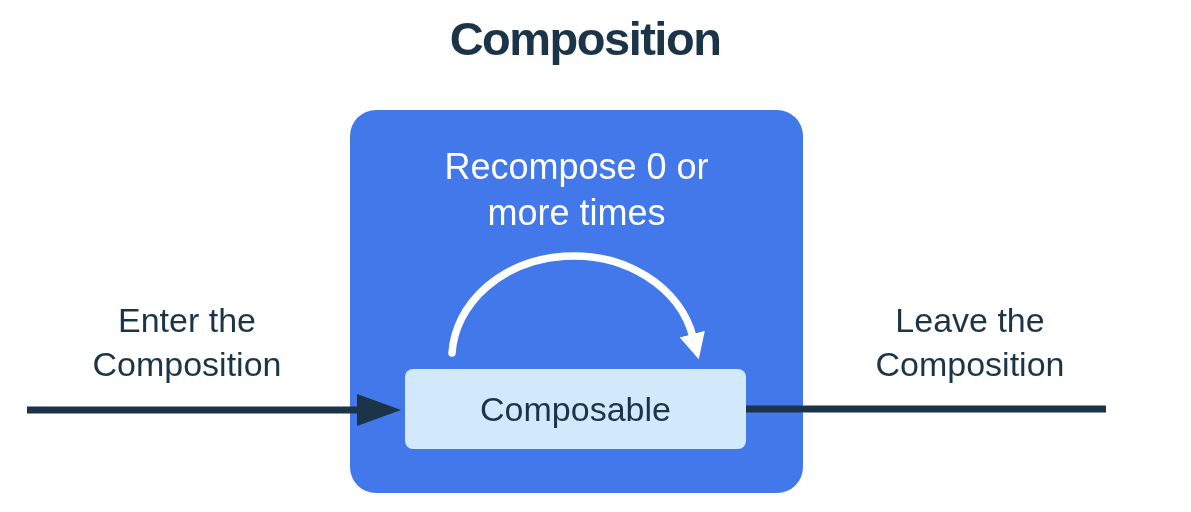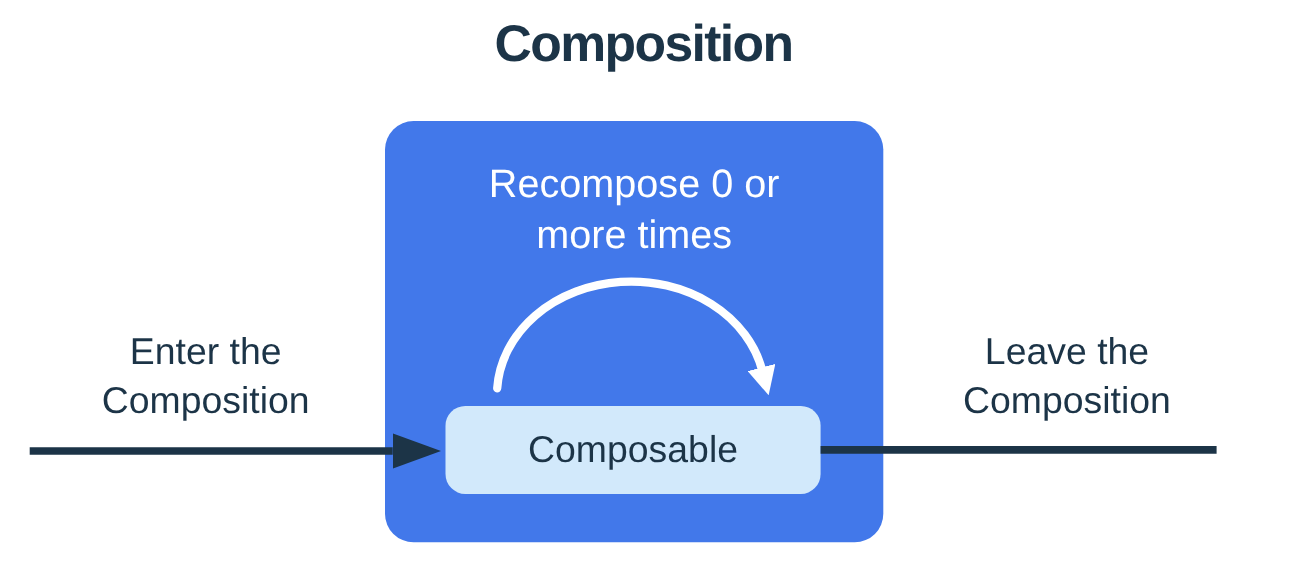--- a/index.html
+++ b/index.html
@@ -51,21 +51,21 @@
     color: var(--white);
     white-space: pre-line;
   }
   .composable-box {
     position: absolute;
     left: 405px;
     top: 369px;
     width: 341px;
     height: 80px;
     background: var(--light-blue);
-    border-radius: 18px;
+    border-radius: 8px;
     display: flex;
     align-items: center;
     justify-content: center;
     font-size: 34px;
     color: var(--navy);
   }
   .side-label {
     position: absolute;
     top: 286px;
     width: 330px;

